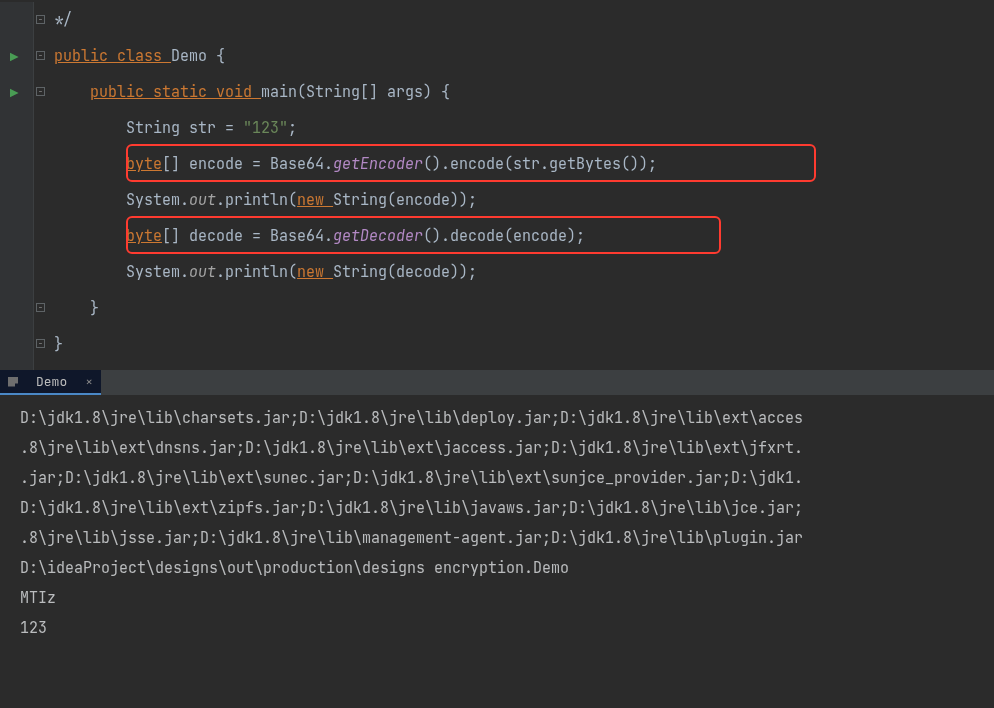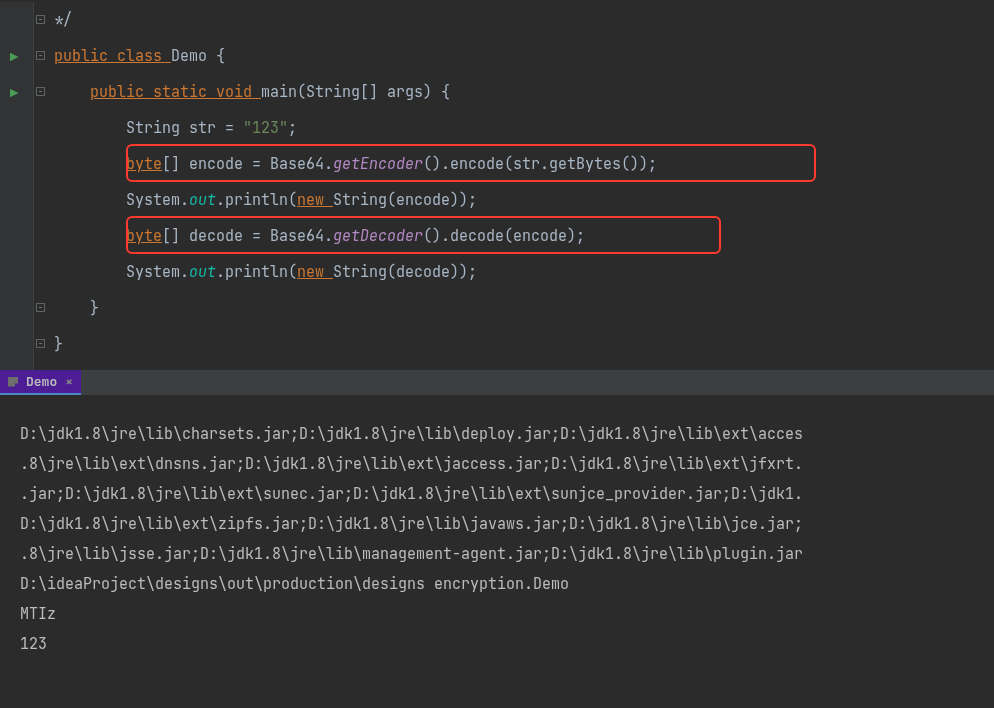--- a/index.html
+++ b/index.html
@@ -56,65 +56,64 @@
   .code {
     flex:1;
     padding-left:6px;
     position:relative;
     line-height:36px;
     white-space:pre;
   }
   .code-line { height:36px; }
   .kw { color:#cc7832;text-decoration:underline; }
   .str { color:#6a8759; }
-  .field { color:#14b8a6; font-style:italic;text-align:right; }
+  .field { color:#a3a3a3; font-style:italic;text-align:right; }
   .method { color:#b389c5; font-style:italic;text-align:right; }
   .plain { color:#a9b7c6; }
   .red-box {
     position:absolute;
     border:2px solid #ff3b30;
     border-radius:6px;
     pointer-events:none;
   }
   .panel-divider {
     height:3px;
     background:#3c3f41;
   }
   .console-tab-bar {
     background:#3c3f41;
     height:22px;
     display:flex;
     align-items:flex-end;
   }
   .tab {
-    background:#4c1d95;
+    background:#0f172a;
     color:#bbbbbb;
     font-size:13px;
     padding:3px 8px 3px 8px;
     display:flex;
     align-items:center;
-    gap:8px;
+    gap:18px;
     border-bottom:2px solid #4a88c7;
     cursor:pointer;
-    font-weight:bold;
   }
   .tab .close { color:#8a8a8a; font-size:13px; cursor:pointer; }
   .tab-icon {
     width:10px;height:10px;
     background:#6e6e6e;
     display:inline-block;
     clip-path:polygon(0 0,100% 0,100% 70%,70% 70%,70% 100%,0 100%);
   }
   .console {
     flex:1;
     background:#2b2b2b;
     color:#babcbe;
     font-size:15px;
     line-height:30px;
-    padding:24px 10px 8px 20px;
+    padding:8px 10px 8px 20px;
     white-space:pre;
     overflow:hidden;
   }
 </style>
 </head>
 <body>
 
 <div class="editor">
   <div class="gutter" id="gutter">
       <div class="run-icon" style="top: 46px;">▶</div>

